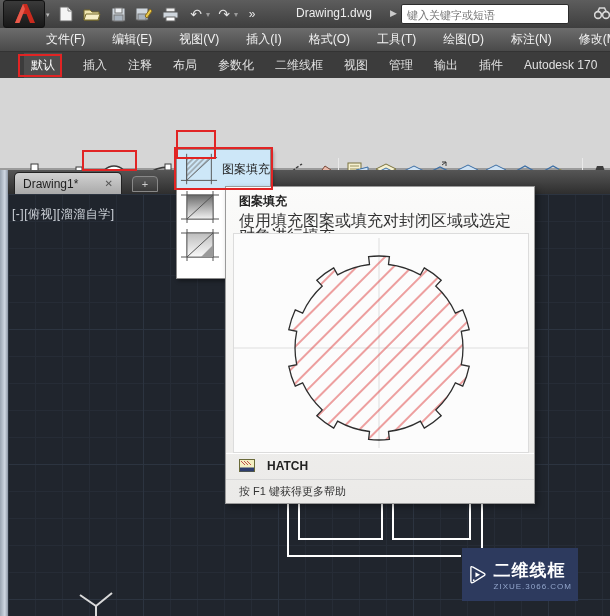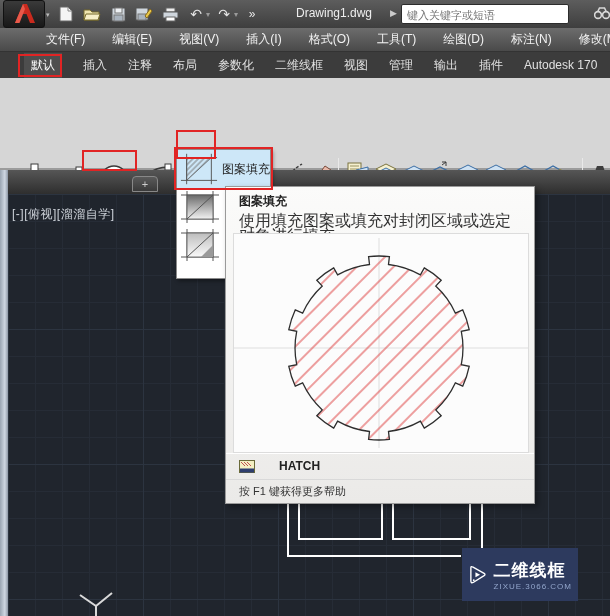--- a/index.html
+++ b/index.html
@@ -68,21 +68,21 @@
   .dd-item { width:93px; height:38px; display:flex; align-items:center; padding-left:3px; gap:4px; }
   .dd-item.sel { background:#cde7f8; }
   .dd-item span { font-size:12px; color:#222; white-space:nowrap; }
 
   
   #tooltip { left:225px; top:186px; width:310px; height:318px; background:linear-gradient(#fbfbfa,#ebeae8); border:1px solid #9a9a9a; box-shadow:3px 3px 6px rgba(0,0,0,.35); }
   #tt-title { left:13px; top:6px; font-size:12px; font-weight:bold; color:#222; }
   #tt-desc { left:13px; top:26px; width:286px; font-size:16px; color:#333; line-height:15px; }
   #tt-img { left:7px; top:46px; width:296px; height:220px; background:#fcfcfc; border:1px solid #dcdcdc; }
   #tt-div1 { left:0px; top:266px; width:308px; height:1px; background:#cfcfcf; border-bottom:1px solid #fff; }
-  #tt-cmd-row { left:13px; top:272px; display:flex; align-items:flex-end; gap:24px; }
+  #tt-cmd-row { left:13px; top:272px; display:flex; align-items:flex-start; gap:12px; }
   #tt-cmd { font-size:12px; font-weight:bold; color:#222; }
   #tt-div2 { left:0px; top:292px; width:308px; height:1px; background:#d9d9d9; }
   #tt-help { left:13px; top:297px; font-size:11px; color:#333; }
 
   
   .redbox { border:2px solid #e12424; z-index:60; }
   #rb-tab { left:18px; top:54px; width:44px; height:23px; }
   #rb-draw { left:82px; top:150px; width:55px; height:21px; }
   #rb-hatchbtn { left:176px; top:130px; width:40px; height:29px; }
   #rb-dditem { left:174px; top:147px; width:99px; height:43px; }
@@ -411,20 +411,24 @@
   <div class="tool-label abs" style="left:585px; top:126px; width:28px">文字</div>
   <div class="mini-da abs" style="left:596px; top:140px">▾</div>
 
   <div class="panel-label abs" style="left:88px"><span>绘图</span> <span>▾</span></div>
   <div class="panel-label abs" style="left:258px"><span>修改</span> <span>▾</span></div>
   <div class="panel-label abs" style="left:442px"><span>图层</span> <span>▾</span></div>
   <div class="panel-label abs" style="left:592px"><span>注释</span></div>
 </div>
 
 <div id="filetabbar" class="abs">
+  <div id="file-tab" class="abs">
+    <span class="t">Drawing1*</span>
+    <span class="x">✕</span>
+  </div>
   <div id="newtab-btn" class="abs">+</div>
 </div>
 
 <div id="canvas" class="abs"></div>
 <div id="left-strip" class="abs"></div>
 <div id="vp-label" class="abs z10">[-][俯视][溜溜自学]</div>
 
 <svg id="draw-svg" class="abs z10" width="610" height="422" viewBox="0 194 610 422">
   <defs>
     <pattern id="minihatch" width="4" height="4" patternUnits="userSpaceOnUse" patternTransform="rotate(-45)">

